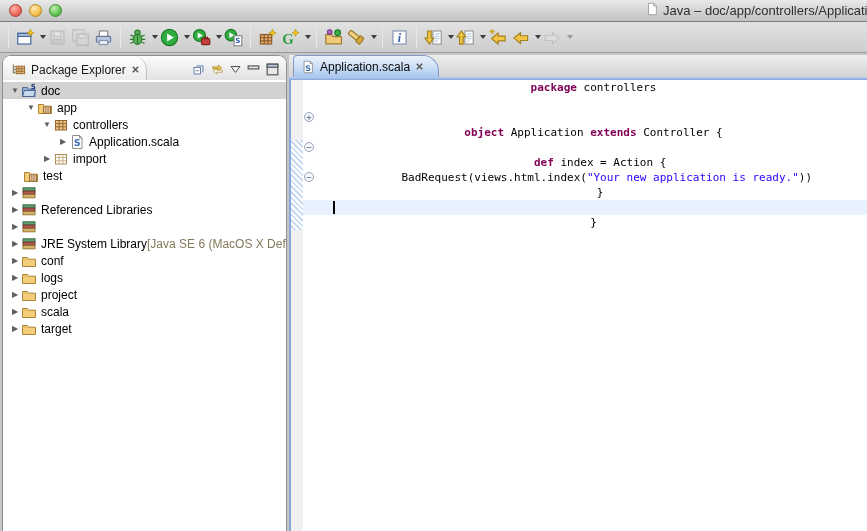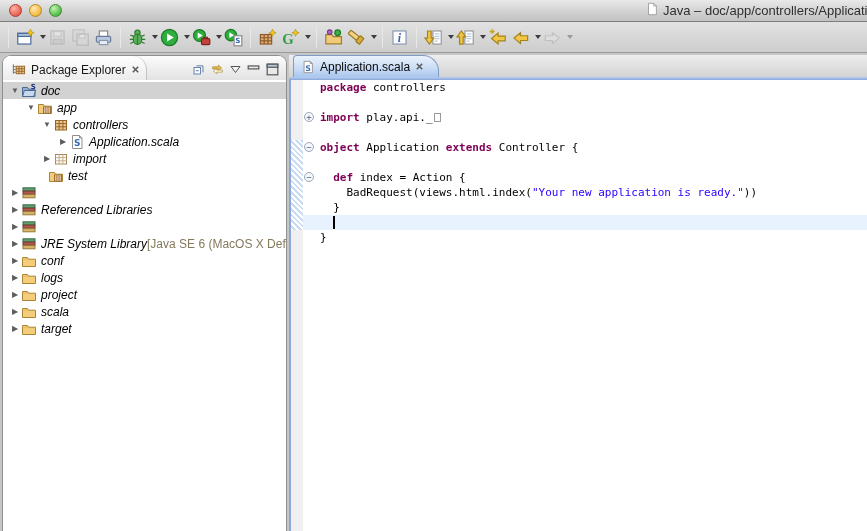--- a/index.html
+++ b/index.html
@@ -45,21 +45,21 @@
   .vtools { margin-left:auto; display:flex; align-items:center; gap:6px; padding-right:7px; }
   .vtools .ic svg { width:13px; height:13px; display:block; }
   .vtools .ic.small svg { width:11px; height:9px; }
   .tree { position:absolute; left:0; right:0; top:24px; bottom:0; background:#fff; overflow:hidden;
     font-size:12px; color:#000; padding-top:2px; }
   .trow { height:17px; display:flex; align-items:center; white-space:nowrap; }
   .trow.selected { background:#d2d2d2; }
   .arrow { width:12px; flex:0 0 12px; text-align:center; font-size:8px; color:#5e5e5e; line-height:17px;}
   .ticon { width:16px; flex:0 0 16px; }
   .ticon svg { width:16px; height:16px; display:block; }
-  .tlabel { margin-left:4px;font-style:italic; }
+  .tlabel { margin-left:4px; }
   .tsuffix { color:#85795b; }
 
   
   .editor { position:absolute; left:289px; right:0; top:2px; bottom:0; }
   .tabbar { height:22px; background:linear-gradient(#ededed,#d3d3d3); display:flex; align-items:flex-end; padding-left:4px; }
   .etab { display:inline-flex; align-items:center; gap:5px; height:22px; padding:0 14px 0 7px;
     font-size:12px; color:#0a0a0a; border:1px solid #7f9cc8; border-bottom:none;
     border-radius:4px 16px 0 0;
     background:linear-gradient(#eaf2fc,#cbdef6 55%,#a9c6ee); }
   .etab .ic svg { width:14px; height:14px; display:block; }
@@ -67,21 +67,21 @@
   .ebody { position:absolute; left:0; right:0; top:25px; bottom:0; background:#fff;
     border-left:2px solid #8aa8d8; }
   .ruler { position:absolute; left:0; top:0; bottom:0; width:12px; background:#f0f0f0; }
   .range-indicator { position:absolute; left:0; width:12px;
     background:repeating-linear-gradient(45deg,#ffffff 0 2px,#c9dcf3 2px 4px); }
   .gutter { position:absolute; left:12px; top:0; bottom:0; width:14px; background:#fff; }
   .fold { position:absolute; left:1px; width:10px; height:10px; border:1px solid #9aa7b8;
     border-radius:50%; background:#f6f8fb; color:#51658a; font-size:9px; line-height:8px;
     text-align:center; font-family:"DejaVu Sans Mono", monospace; }
   .code { position:absolute; left:26px; right:0; top:0; bottom:0;
-    font-family:"DejaVu Sans Mono", monospace; font-size:11px; }
+    font-family:"DejaVu Sans Mono", monospace; font-size:11px;text-align:center; }
   .cline { position:relative; height:15px; line-height:15px; padding-left:3px; white-space:pre; }
   .cline.current { background:#e8f2fe; margin-left:-14px; padding-left:17px; }
   .tok-kw { color:#7f0055; font-weight:bold; }
   .tok-str { color:#2a00ff; }
   .foldbox { display:inline-block; width:7px; height:9px; border:1px solid #9a9a9a; background:#fff;
     vertical-align:-1px; margin-left:1px; }
   .cursor { position:absolute; top:1px; width:2px; height:13px; background:#000; }
   .xbtn svg { width:9px; height:9px; display:block; }
 </style>
 </head>
@@ -377,21 +377,21 @@
         <div class="trow" style="padding-left: 38px;">
           <span class="arrow">▶</span>
           <span class="ic ticon">
             <svg viewBox="0 0 16 16">
               <rect x="2.5" y="3.5" width="11" height="9.5" fill="#fdfdfd" stroke="#a88a58"></rect>
               <path d="M2.5 6.6h11M2.5 9.8h11M6.2 3.5v9.5M9.9 3.5v9.5" stroke="#c8b088"></path>
             </svg>
           </span>
           <span class="tlabel">import</span>
         </div>
-        <div class="trow" style="padding-left: 33px;">
+        <div class="trow" style="padding-left: 8px;">
           <span class="arrow"></span>
           <span class="ic ticon">
             <svg viewBox="0 0 16 16">
               <path d="M1.5 13.5V4.5h5l1 1.7h7v7.3z" fill="#f3cd7a" stroke="#ab8433"></path>
               <rect x="6.5" y="7" width="7" height="6" fill="#fff" stroke="#9a6a30"></rect>
               <path d="M6.5 9h7M6.5 11h7M8.8 7v6M11.1 7v6" stroke="#b5824a"></path>
             </svg>
           </span>
           <span class="tlabel">test</span>
         </div>
@@ -515,21 +515,20 @@
         <div class="range-indicator" id="rangeind" style="top: 60px; height: 90px;"></div>
       </div>
       <div class="gutter" id="gutter">
           <div class="fold" style="top: 32px;">+</div>
           <div class="fold" style="top: 62px;">−</div>
           <div class="fold" style="top: 92px;">−</div>
         </div>
       <div class="code" id="code">
           <div class="cline"><span class="tok-kw">package</span><span class="tok-plain"> controllers</span></div>
           <div class="cline"></div>
-          <div class="cline"><span class="tok-kw">import</span><span class="tok-plain"> play.api._</span><span class="foldbox"></span></div>
           <div class="cline"></div>
           <div class="cline"><span class="tok-kw">object</span><span class="tok-plain"> Application </span><span class="tok-kw">extends</span><span class="tok-plain"> Controller {</span></div>
           <div class="cline"></div>
           <div class="cline"><span class="tok-plain">  </span><span class="tok-kw">def</span><span class="tok-plain"> index = Action {</span></div>
           <div class="cline"><span class="tok-plain">    BadRequest(views.html.index(</span><span class="tok-str">"Your new application is ready."</span><span class="tok-plain">))</span></div>
           <div class="cline"><span class="tok-plain">  }</span></div>
           <div class="cline current"><span class="cursor" style="left: calc(2ch + 17px);"></span></div>
           <div class="cline"><span class="tok-plain">}</span></div>
         </div>
     </div>

